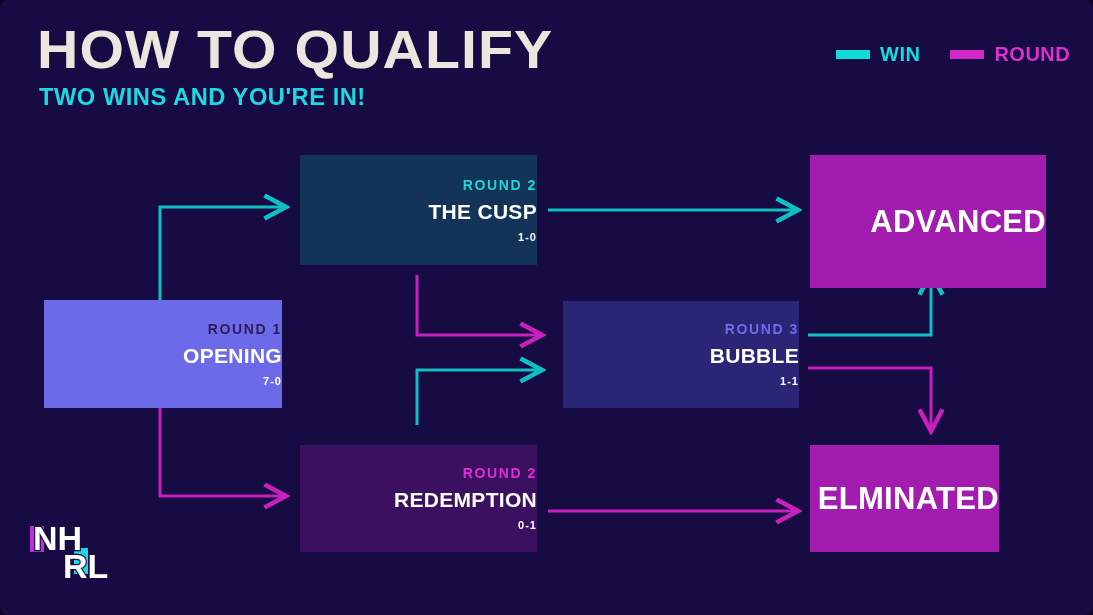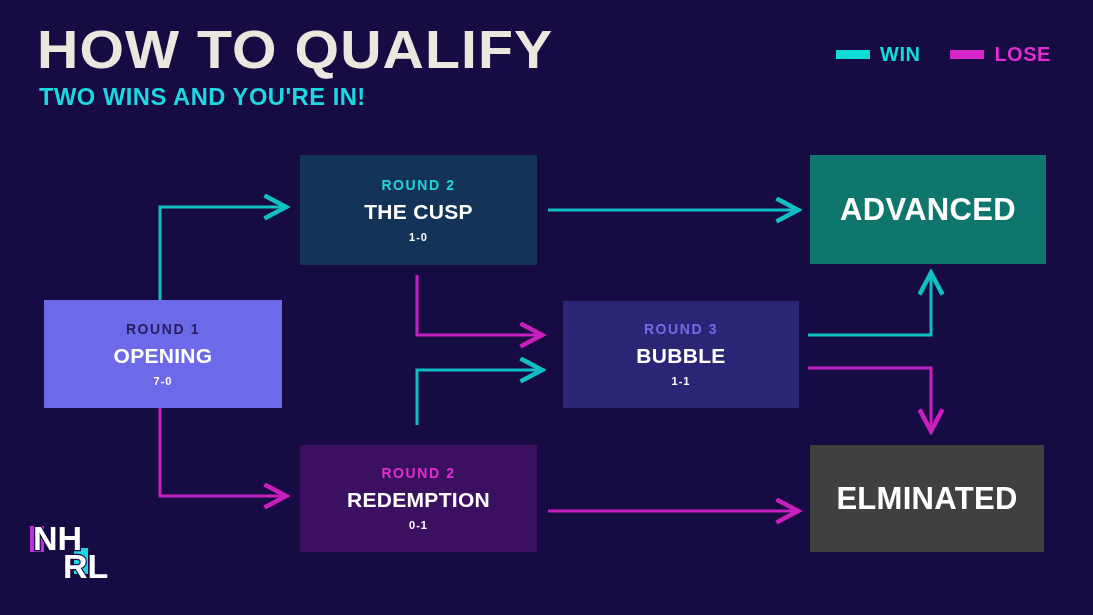--- a/index.html
+++ b/index.html
@@ -9,20 +9,21 @@
   }
   body {
     font-family: "Liberation Sans", sans-serif;
   }
   #stage {
     position: relative;
     width: 1093px;
     height: 615px;
     background: #160b42;
     overflow: hidden;
+    border-radius: 8px;
   }
 
   
   #title {
     position: absolute;
     left: 37px;
     top: 22px;
     font-size: 54px;
     font-weight: 700;
     letter-spacing: 1px;
@@ -71,21 +72,21 @@
     letter-spacing: 0.5px;
     line-height: 1;
   }
 
   
   .node {
     position: absolute;
     box-sizing: border-box;
     display: flex;
     flex-direction: column;
-    align-items: center;
+    align-items: flex-end;
     justify-content: center;
   }
   .node-round {
     font-size: 14px;
     font-weight: 700;
     letter-spacing: 1.6px;
     line-height: 1;
     margin-bottom: 9px;
   }
   .node-title {
@@ -135,21 +136,21 @@
   <div id="title">HOW TO QUALIFY</div>
   <div id="subtitle">TWO WINS AND YOU'RE IN!</div>
 
   <div id="legend">
     <div class="legend-item">
       <span class="legend-dash" style="background:#0fdcd6;"></span>
       <span class="legend-label" style="color:#12dcdc;">WIN</span>
     </div>
     <div class="legend-item">
       <span class="legend-dash" style="background:#d626c9;"></span>
-      <span class="legend-label" style="color:#e12ed2;">LOSE</span>
+      <span class="legend-label" style="color:#e12ed2;">ROUND</span>
     </div>
   </div>
 
   <svg id="arrows" viewBox="0 0 1093 615">
     <defs>
       <marker id="ah-win" markerWidth="9" markerHeight="9" refX="7.2" refY="4.5" orient="auto">
         <path d="M1,1 L7.6,4.5 L1,8" fill="none" stroke="#0fbfc4" stroke-width="1.5" stroke-linecap="square"></path>
       </marker>
       <marker id="ah-lose" markerWidth="9" markerHeight="9" refX="7.2" refY="4.5" orient="auto">
         <path d="M1,1 L7.6,4.5 L1,8" fill="none" stroke="#c81fbe" stroke-width="1.5" stroke-linecap="square"></path>
@@ -192,25 +193,25 @@
     <div class="node-title">REDEMPTION</div>
     <div class="node-score">0-1</div>
   </div>
 
   <div class="node" style="left:555px; top:301px; width:236px; height:107px; background:#2b2575;margin-left:8px;">
     <div class="node-round" style="color:#6f6ce8;">ROUND 3</div>
     <div class="node-title">BUBBLE</div>
     <div class="node-score">1-1</div>
   </div>
 
-  <div class="node" style="left:810px; top:155px; width:236px; height:109px; background:#0f766e;">
+  <div class="node" style="left:810px; top:155px; width:236px; height:133px; background:#a21caf;">
     <div class="node-title solo">ADVANCED</div>
   </div>
 
-  <div class="node" style="left:810px; top:445px; width:234px; height:107px; background:#404040;">
+  <div class="node" style="left:810px; top:445px; width:189px; height:107px; background:#a21caf;">
     <div class="node-title solo">ELMINATED</div>
   </div>
 
   <svg id="logo" viewBox="0 0 112 76">
     <polygon points="0,14 14,14 14,40 0,40" fill="#b832d8"></polygon>
     <polygon points="44,36 58,36 58,62 44,62" fill="#1ed7e0"></polygon>
     <text x="3" y="38" font-family="'Liberation Sans', sans-serif" font-size="34" font-weight="700" fill="#ffffff" stroke="#160b42" stroke-width="2.4" paint-order="stroke">NH</text>
     <text x="33" y="66" font-family="'Liberation Sans', sans-serif" font-size="34" font-weight="700" fill="#ffffff" stroke="#160b42" stroke-width="2.4" paint-order="stroke">RL</text>
   </svg>
 

